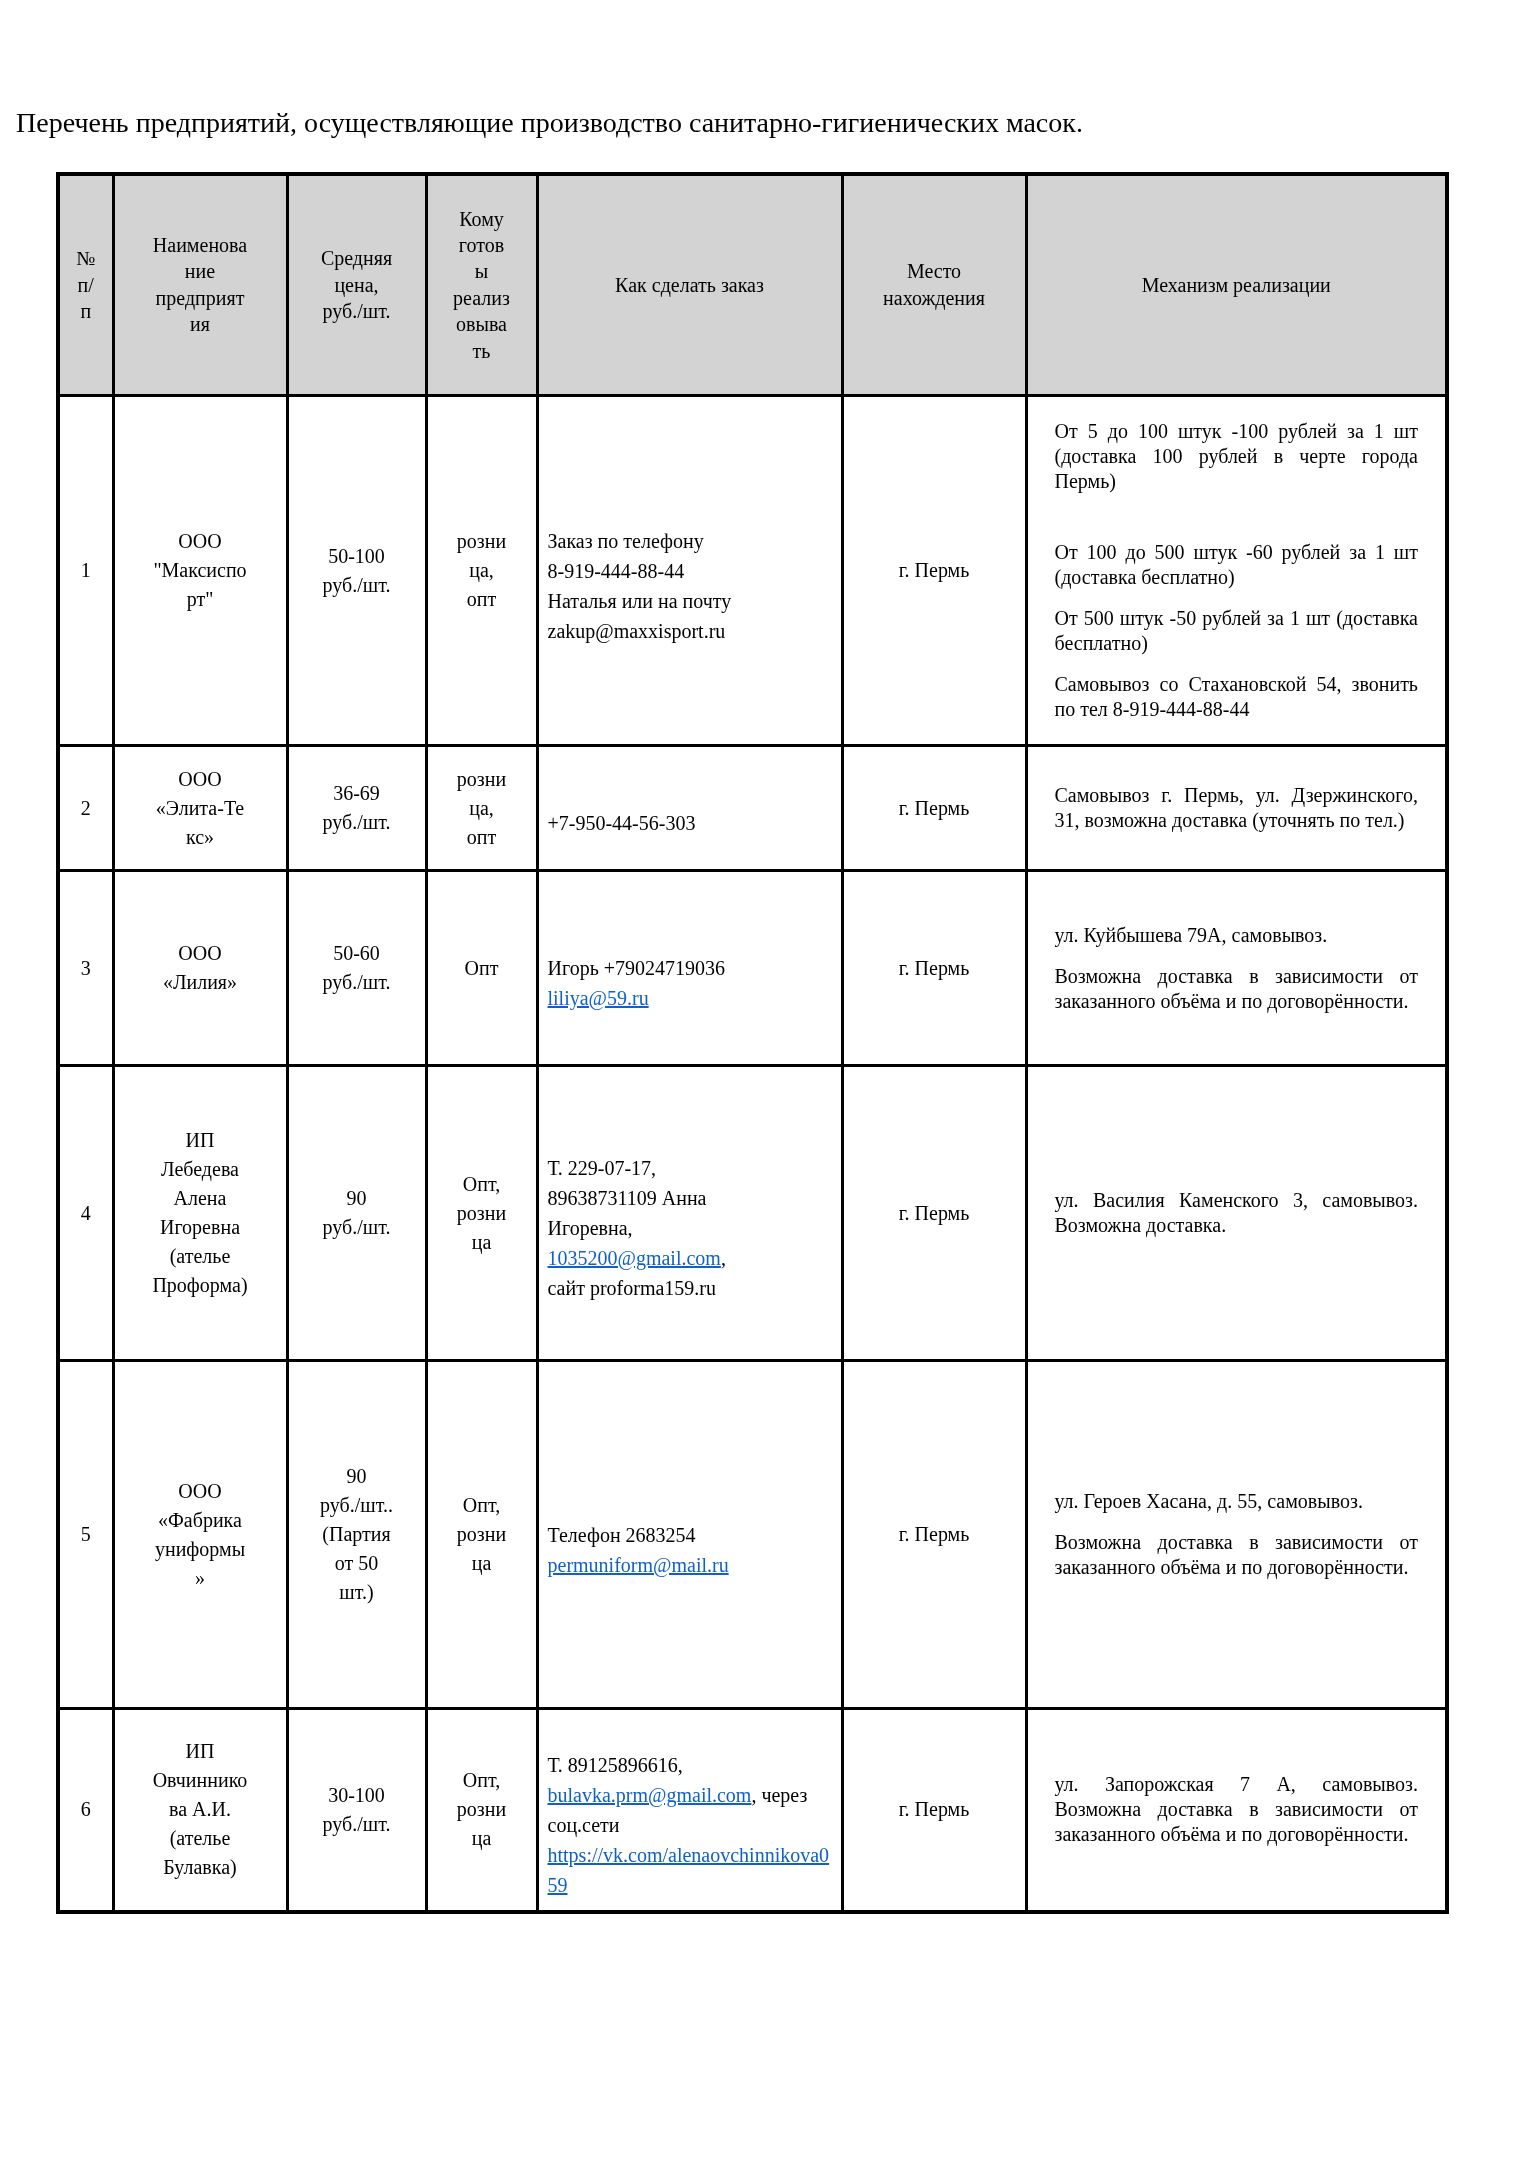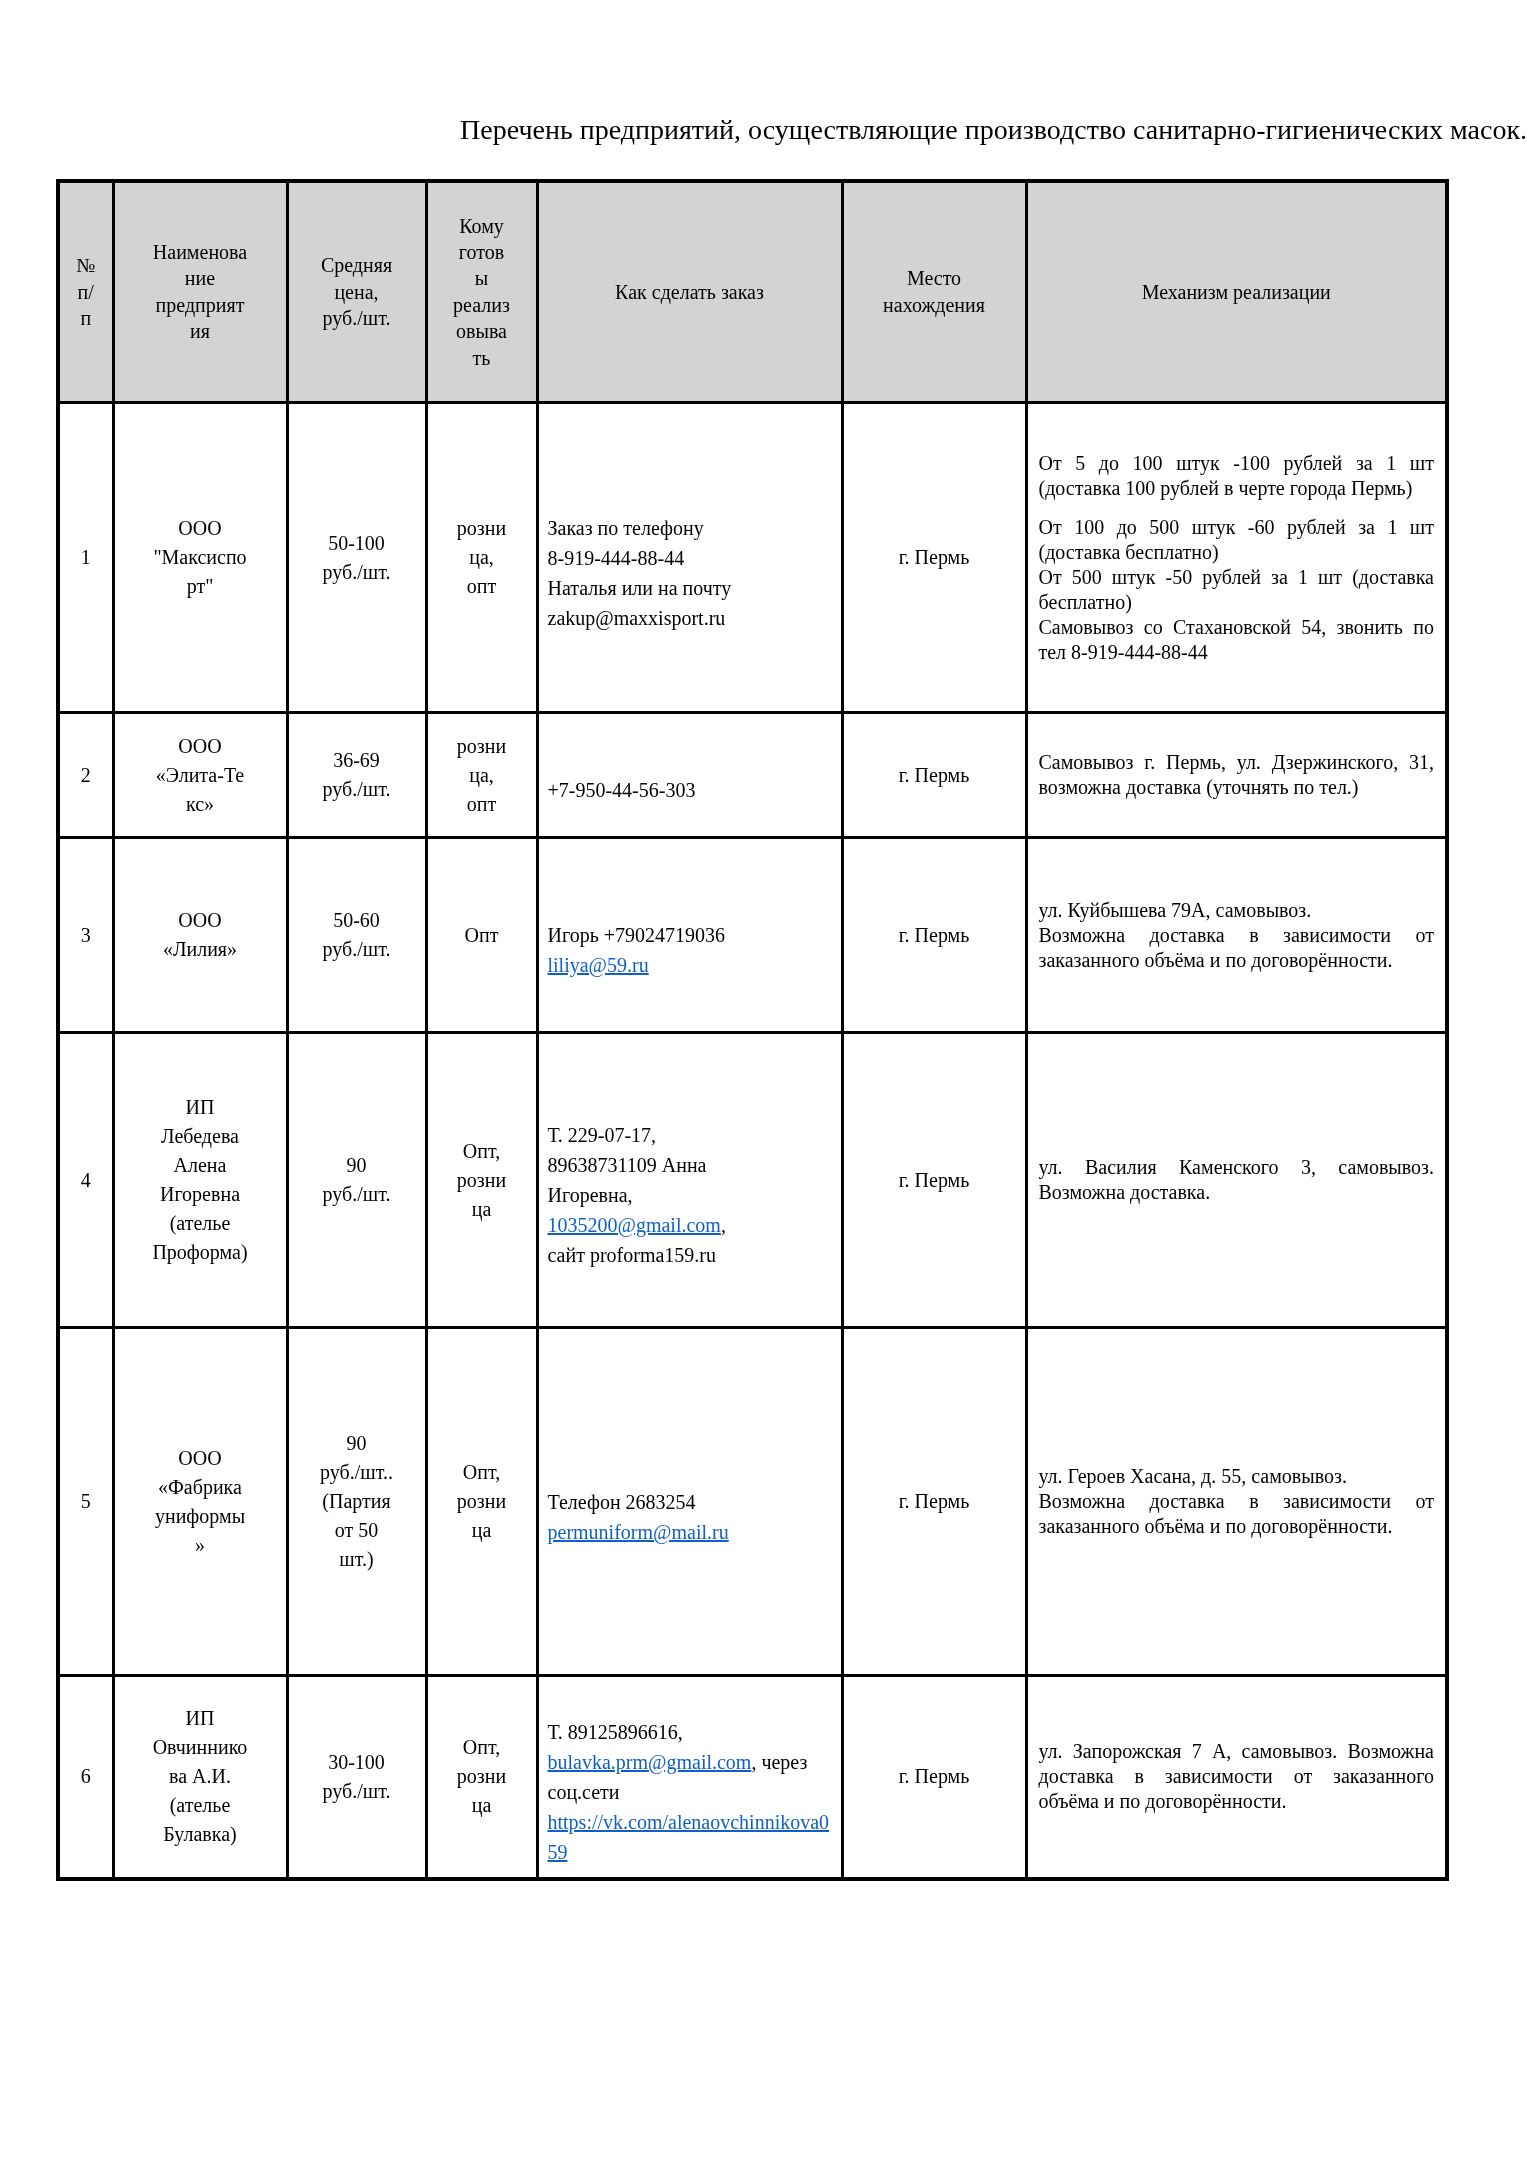--- a/index.html
+++ b/index.html
@@ -6,23 +6,23 @@
     margin: 0;
     padding: 0;
     background: #ffffff;
     width: 1527px;
     height: 2160px;
     overflow: hidden;
     font-family: "Liberation Serif", serif;
     color: #000;
   }
   .title {
-    padding-top: 113px;
-    margin: 0;
-    text-align: right;
+    padding-top: 90px;
+    margin: 16px;
+    text-align: left;
     font-size: 28px;
     font-weight: normal;
     line-height: 1.2;
   }
   table.doc-table {
     border-collapse: collapse;
     table-layout: fixed;
     width: 1389px;
     margin: 32px 0 0 56px;
     border: 4px solid var(--border, #000);
@@ -48,21 +48,21 @@
   }
   .c-order {
     text-align: left;
     white-space: pre-line;
     line-height: 1.5;
   }
   .c-mech {
     padding: 6px 11px;
   }
   .c-mech p {
-    margin: 0;
+    margin: 16px;
     text-align: justify;
     line-height: 1.25;
   }
   .c-mech p:empty {
     min-height: 14px;
   }
   a.link {
     color: var(--link-blue, #1060c9);
     text-decoration: underline;
     overflow-wrap: anywhere;

